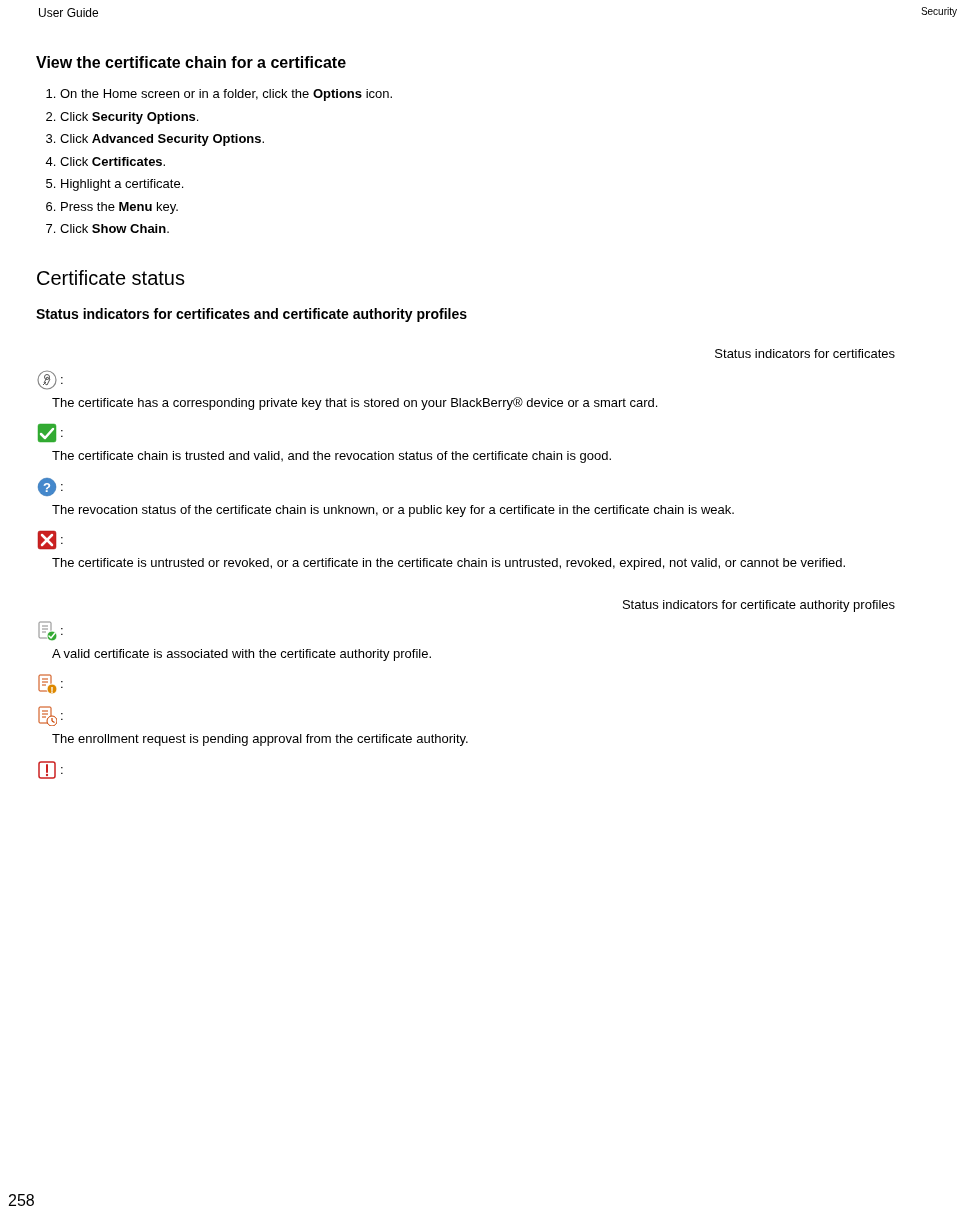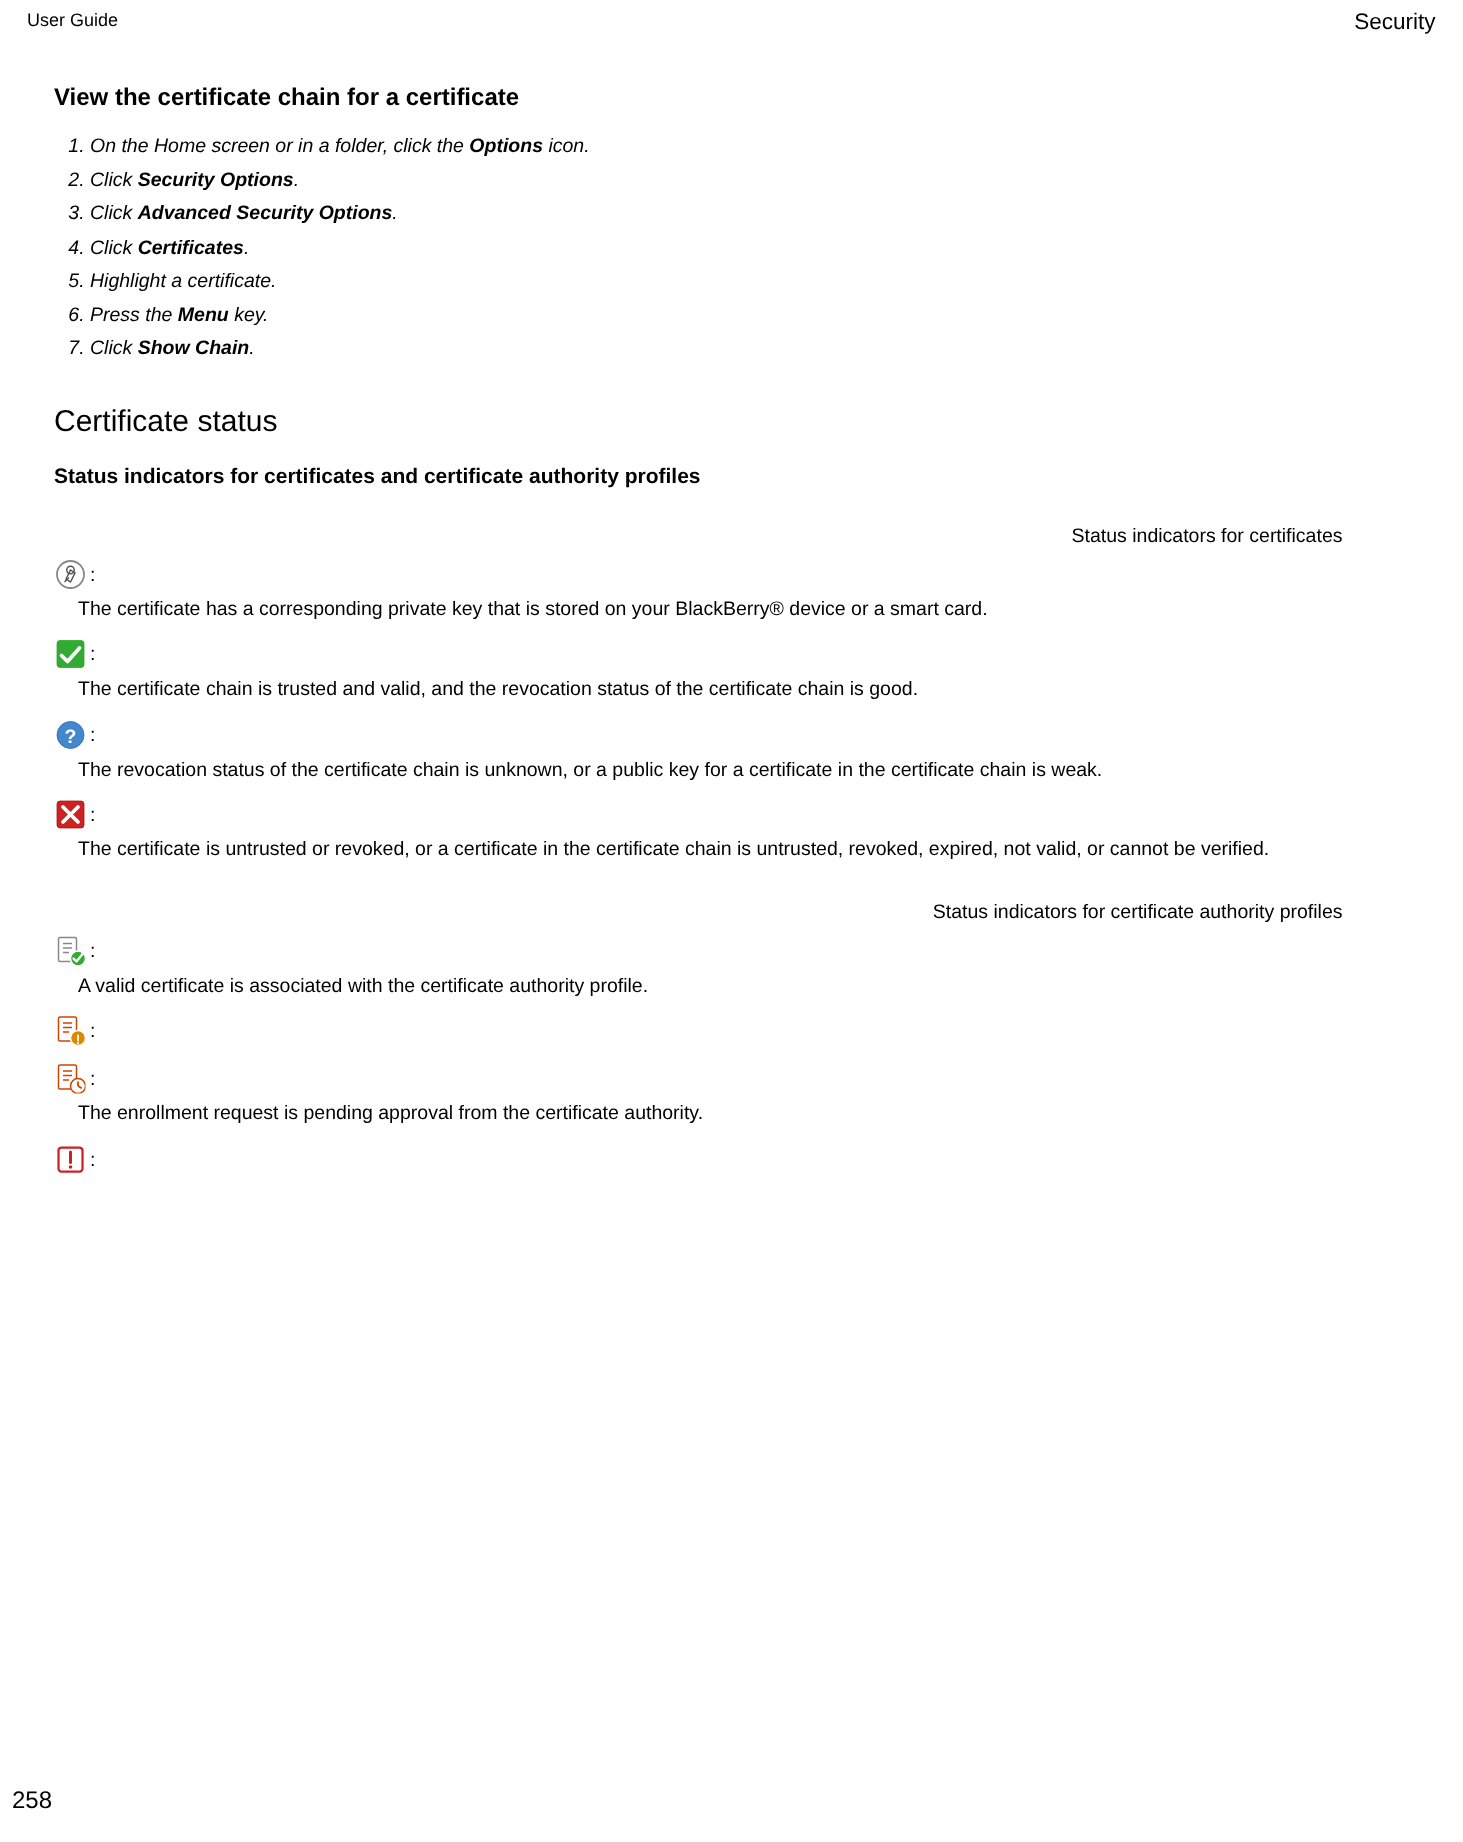--- a/index.html
+++ b/index.html
@@ -22,24 +22,25 @@
       display: flex;
       justify-content: space-between;
       align-items: flex-start;
       padding: 6px 18px 4px 18px;
       border-bottom: none;
     }
 
     .header-left {
       font-size: 12px;
       color: #000;
+      margin-left: 20px;
     }
 
     .header-right {
-      font-size: 15px;
+      font-size: 10px;
       color: #000;
       text-align: center;
     }
 
     .page-content {
       padding: 20px 80px 40px 36px;
     }
 
     .section-title-small {
       font-size: 16px;
@@ -65,21 +66,20 @@
     .subsection-subtitle {
       font-size: 13px;
       font-weight: normal;
       margin-bottom: 6px;
       margin-top: 24px;
       text-align: right;
     }
 
     ol {
       margin-left: 24px;
-      font-style: italic;
     }
 
     ol li {
       margin-bottom: 3px;
       font-size: 13px;
       line-height: 1.5;
     }
 
     .bold {
       font-weight: bold;

